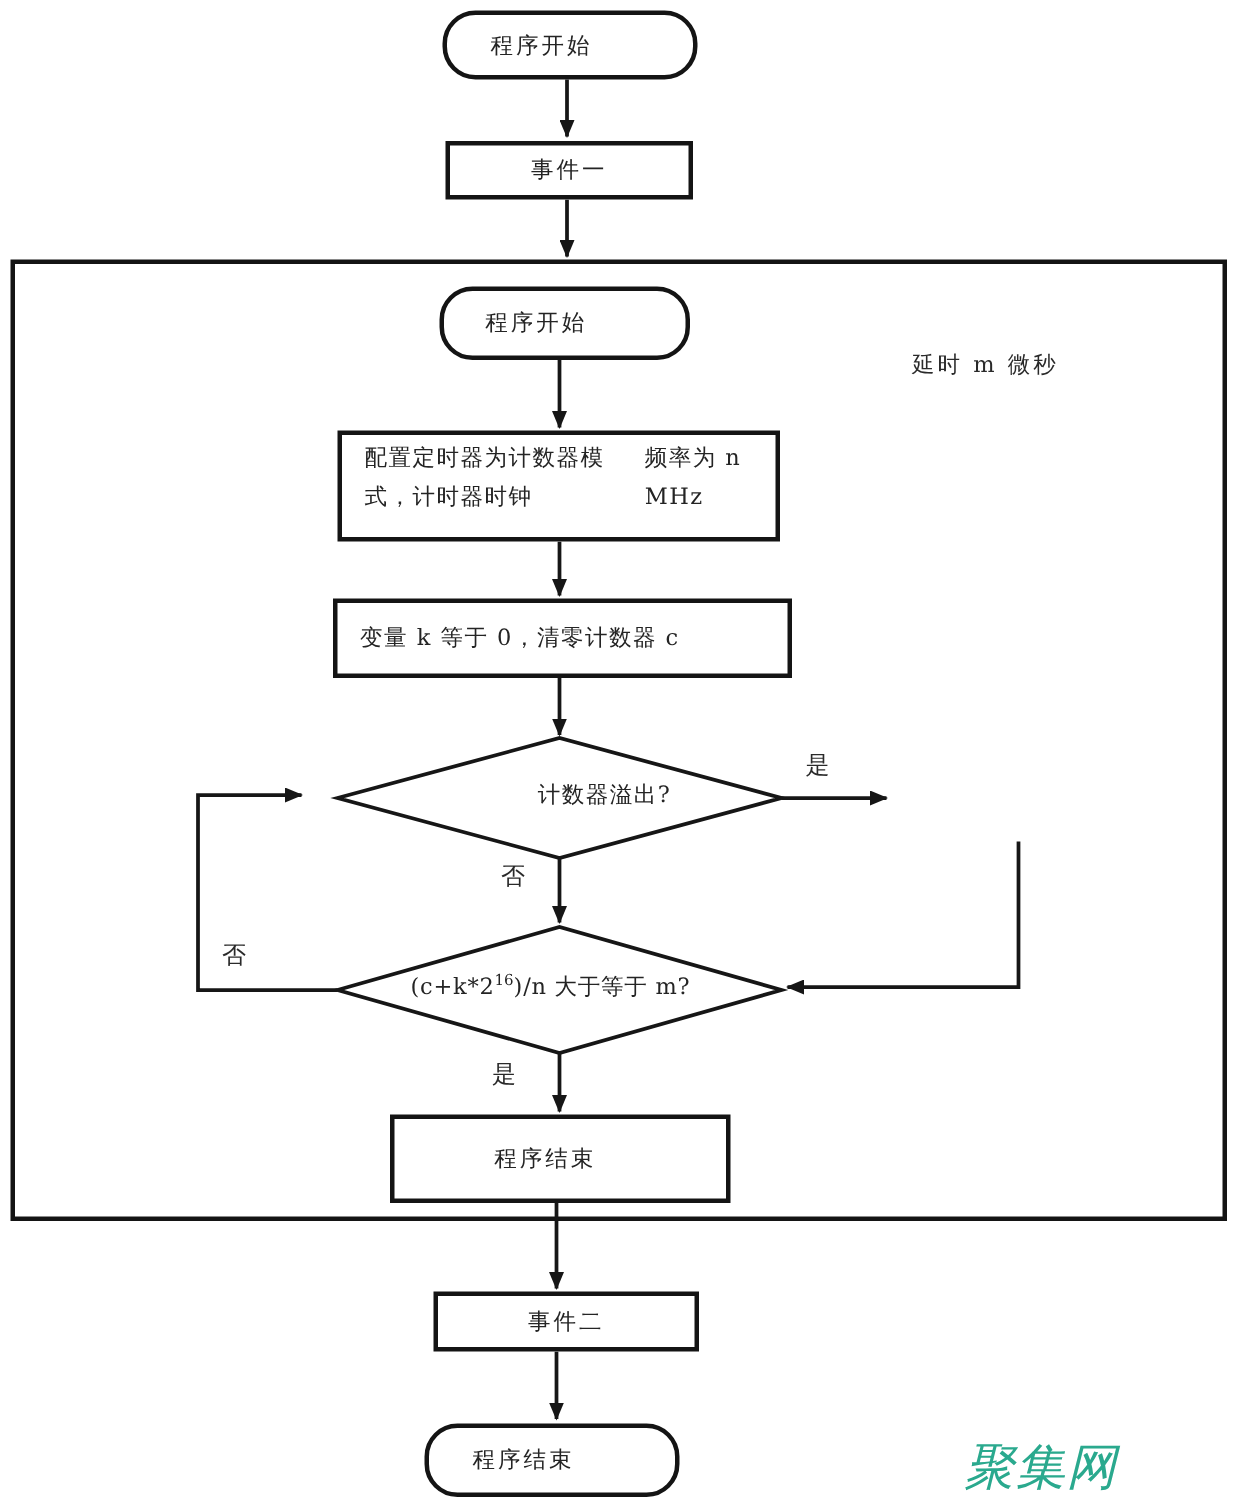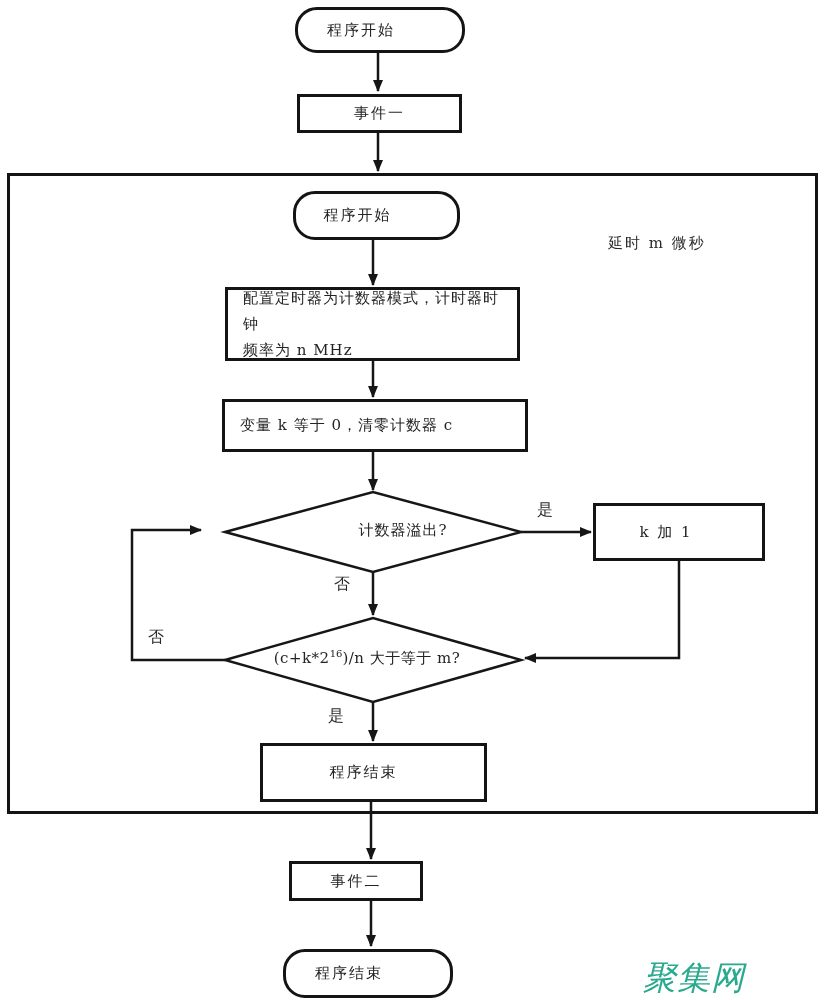--- a/index.html
+++ b/index.html
@@ -42,29 +42,29 @@
     z-index: 3;
     box-sizing: border-box;
     color: #242424;
   }
   .terminal { border-radius: 22px; }
   .shift-left { padding-right: 38px; }
   .n-start-outer { left: 295px; top: 7px;  width: 170px; height: 46px; }
   .n-event1     { left: 297px; top: 94px;  width: 165px; height: 39px; }
   .n-start-inner{ left: 293px; top: 191px; width: 167px; height: 49px; }
   .n-config     { left: 225px; top: 287px; width: 295px; height: 74px;
-                  flex-direction: column; align-items: flex-start;
+                  flex-direction: row; align-items: flex-start;
                   justify-content: center; padding: 2px 12px 2px 15px;
                   line-height: 26px; letter-spacing: 1px; }
   .n-init       { left: 222px; top: 399px; width: 306px; height: 53px;
                   justify-content: flex-start; padding-left: 15px;
                   letter-spacing: 1px; }
   .n-k          { left: 593px; top: 503px; width: 172px; height: 58px; padding-right: 26px; }
   .n-end-inner  { left: 260px; top: 743px; width: 227px; height: 59px; padding-right: 20px; }
-  .n-event2     { left: 289px; top: 861px; width: 134px; height: 40px; }
+  .n-event2     { left: 289px; top: 861px; width: 177px; height: 40px; }
   .n-end-outer  { left: 283px; top: 949px; width: 170px; height: 49px; }
   .float-label {
     position: absolute;
     z-index: 4;
     font-size: 16px;
     color: #2a2a2a;
     letter-spacing: 1px;
     white-space: nowrap;
   }
   .diamond-label {
@@ -155,23 +155,20 @@
 
   <div class="node n-init">
     <span>变量 k 等于 0，清零计数器 c</span>
   </div>
 
   <div class="diamond-label d1-label">计数器溢出?</div>
 
   <div class="float-label lbl-yes1">是</div>
   <div class="float-label lbl-no1">否</div>
 
-  <div class="node n-k">
-    <span>k 加 1</span>
-  </div>
 
   <div class="diamond-label d2-label">
     <span>(c+k*2</span><sup>16</sup><span>)/n 大于等于 m?</span>
   </div>
 
   <div class="float-label lbl-noloop">否</div>
   <div class="float-label lbl-yes2">是</div>
 
   <div class="node n-end-inner">
     <span>程序结束</span>

